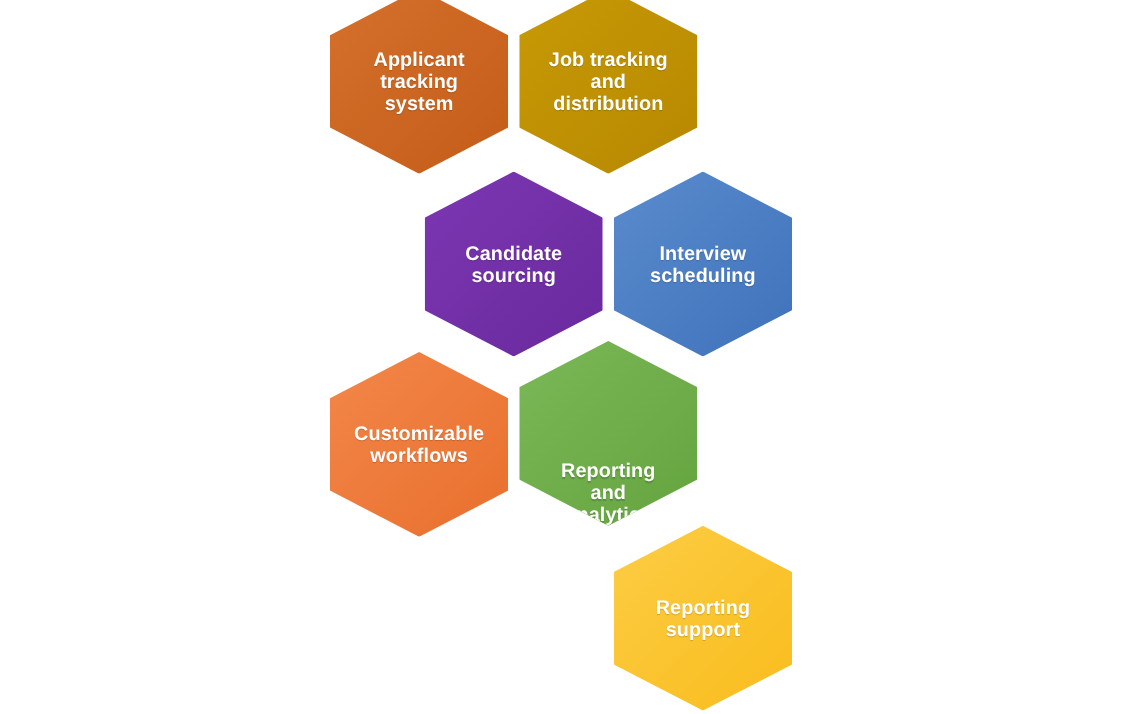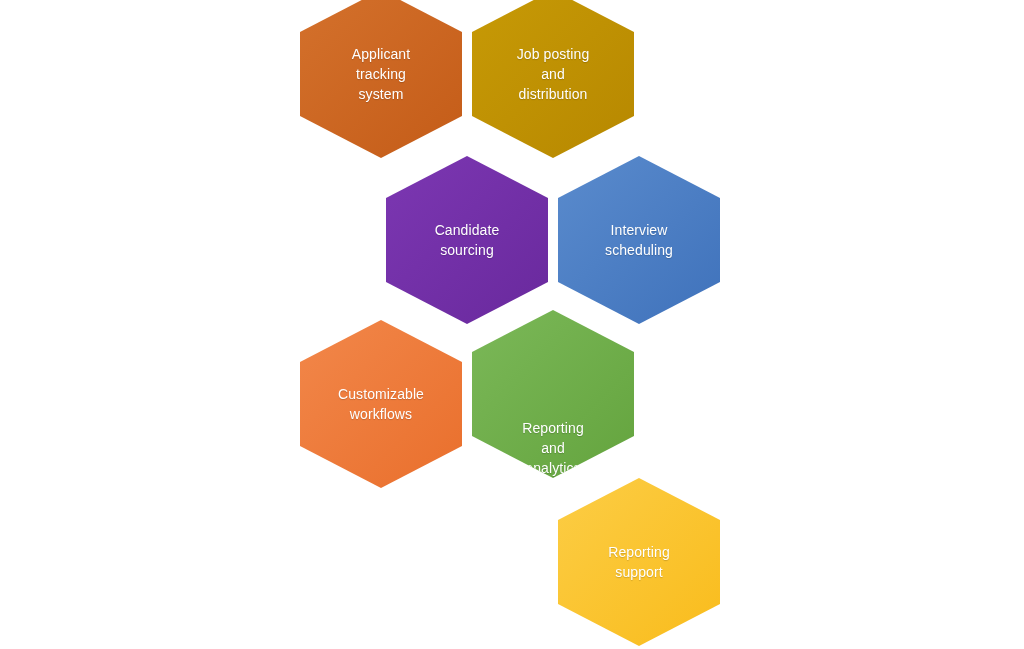--- a/index.html
+++ b/index.html
@@ -25,22 +25,22 @@
     height: 168px;
     -webkit-clip-path: polygon(50% 0%, 100% 25%, 100% 75%, 50% 100%, 0% 75%, 0% 25%);
     clip-path: polygon(50% 0%, 100% 25%, 100% 75%, 50% 100%, 0% 75%, 0% 25%);
     display: flex;
     align-items: center;
     justify-content: center;
   }
 
   .hex-label {
     color: #ffffff;
-    font-size: 14px;
-    font-weight: normal;
+    font-size: 18px;
+    font-weight: bold;
     line-height: 20px;
     text-align: center;
     white-space: pre-line;
     letter-spacing: 0.1px;
     text-shadow: 0 1px 1px rgba(0,0,0,0.18);
     padding: 0 12px;
   }
 
   
   .hex-0 { left: 300px; top: -10px; }
@@ -57,21 +57,21 @@
 
 <div id="diagram-canvas" style="background: rgb(255, 255, 255);">
 
   <div class="hex hex-0" style="background: linear-gradient(135deg, rgb(212, 113, 44) 0%, rgb(196, 92, 24) 100%);">
     <span class="hex-label">Applicant
 tracking
 system</span>
   </div>
 
   <div class="hex hex-1" style="background: linear-gradient(135deg, rgb(199, 154, 6) 0%, rgb(183, 136, 0) 100%);">
-    <span class="hex-label">Job posting
+    <span class="hex-label">Job tracking
 and
 distribution</span>
   </div>
 
   <div class="hex hex-2" style="background: linear-gradient(135deg, rgb(124, 55, 178) 0%, rgb(105, 41, 157) 100%); align-items: center;">
     <span class="hex-label">Candidate
 sourcing</span>
   </div>
 
   <div class="hex hex-4" style="background: linear-gradient(135deg, rgb(242, 135, 74) 0%, rgb(233, 111, 44) 100%);">

